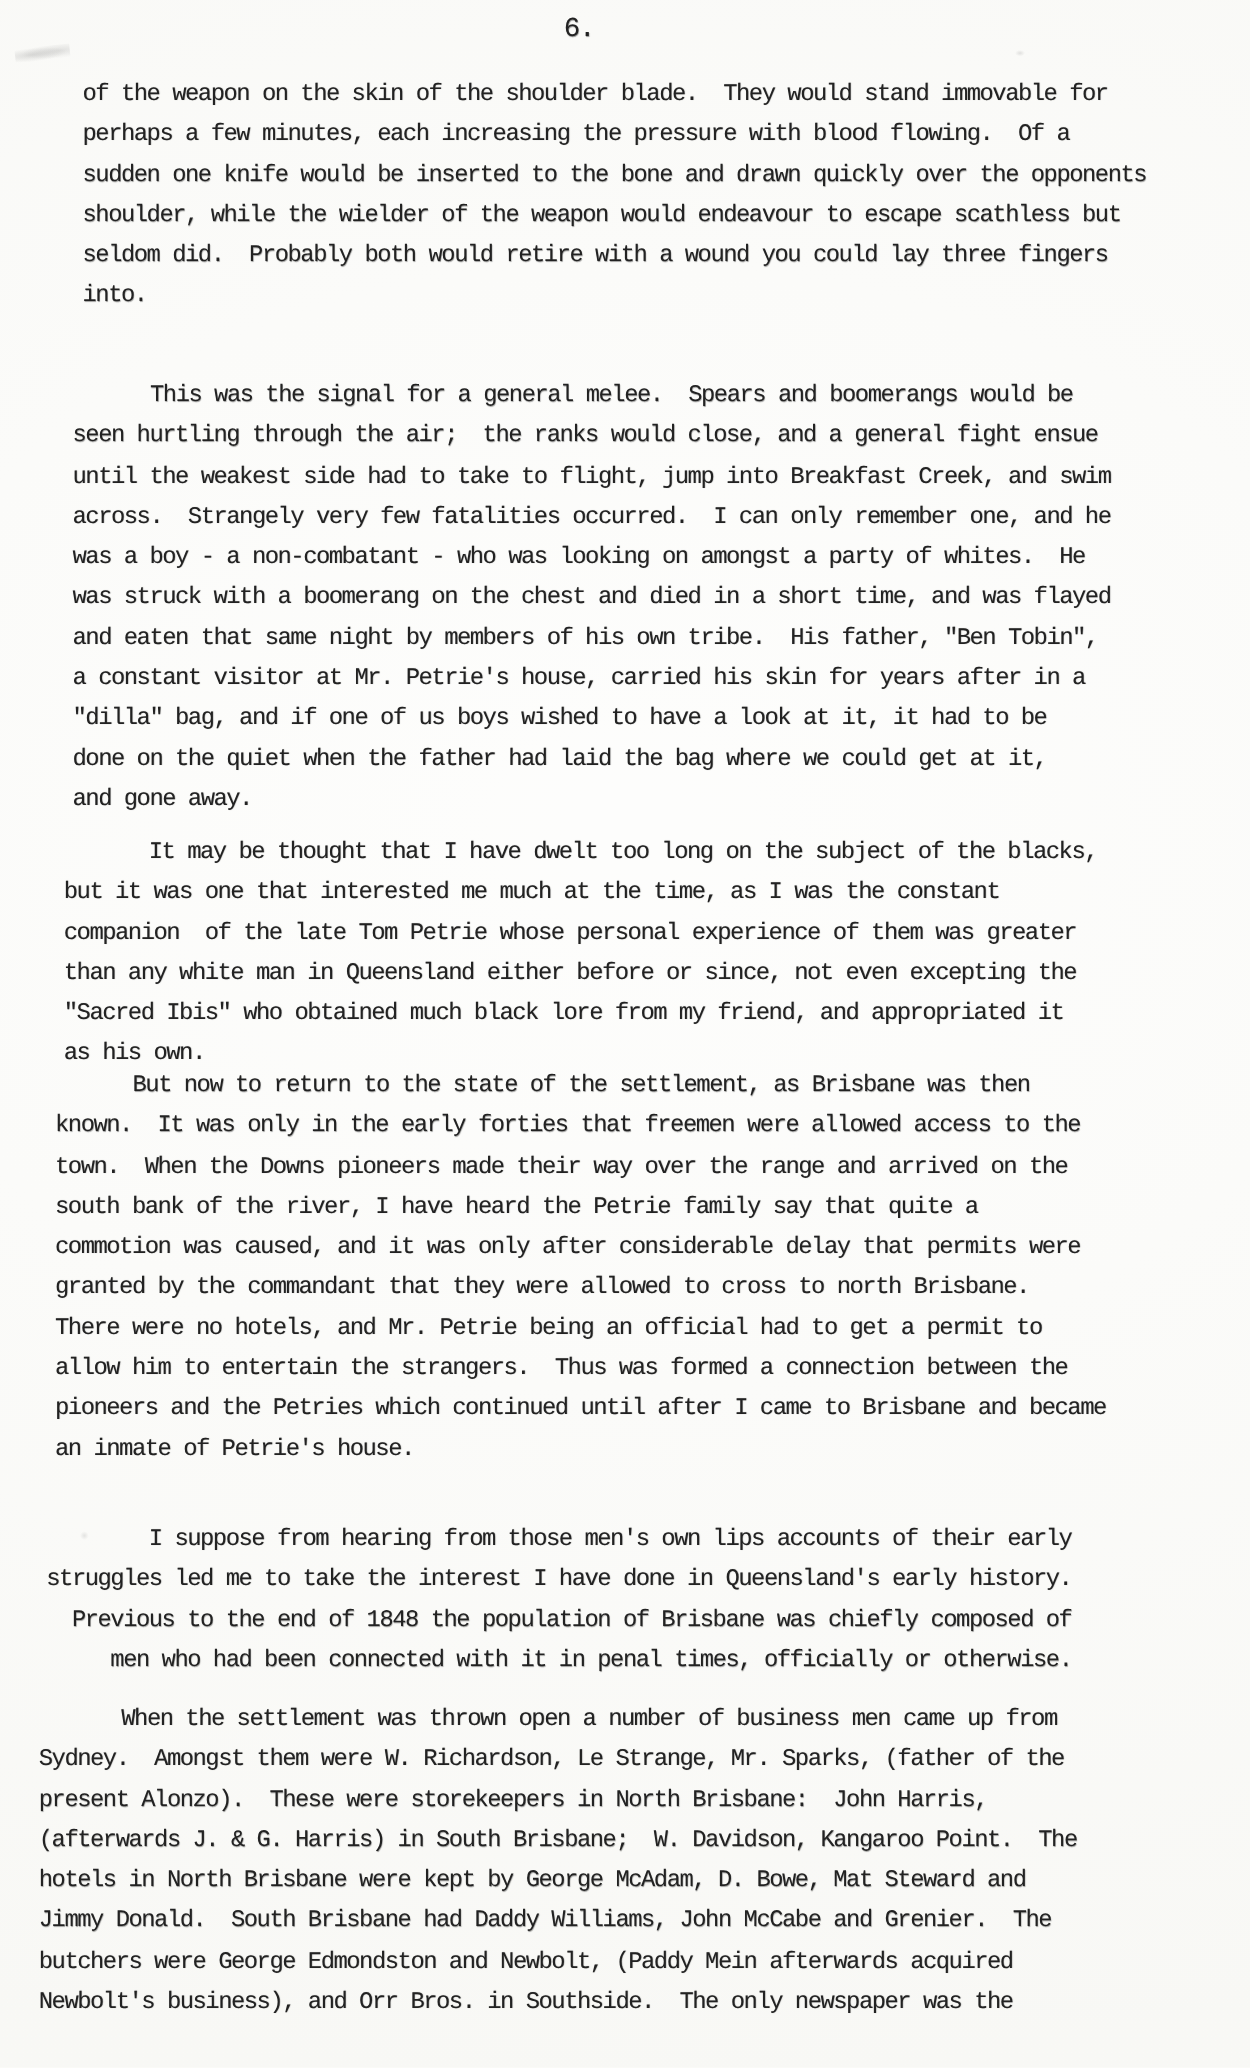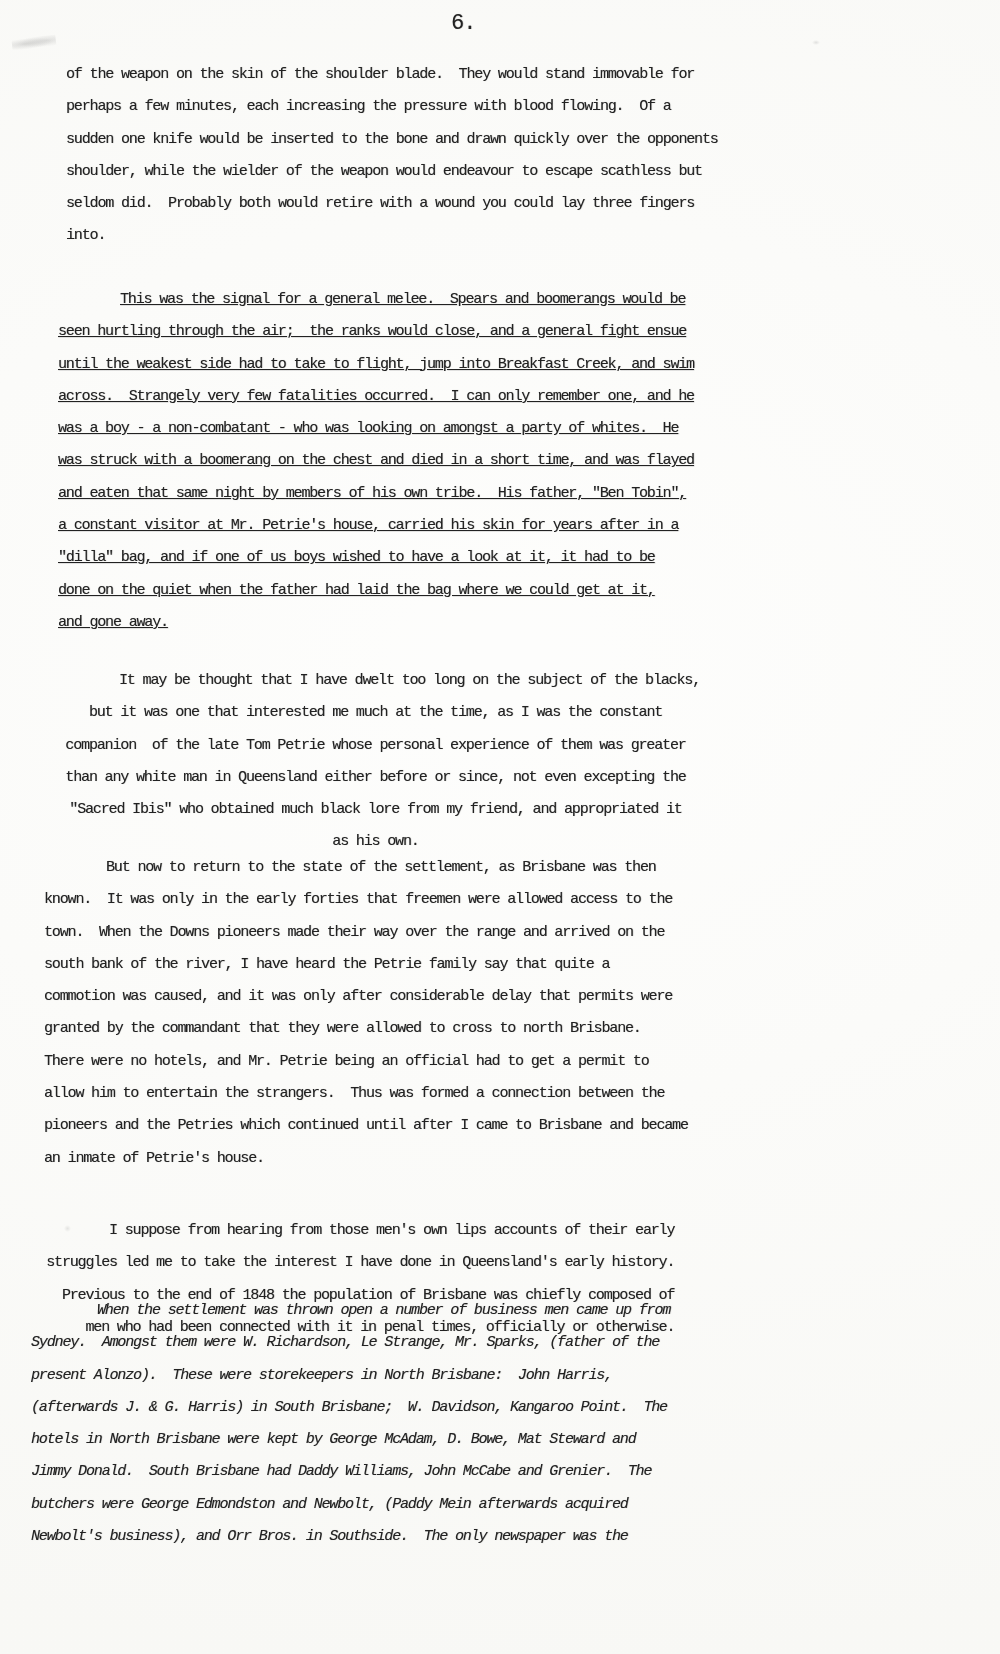--- a/index.html
+++ b/index.html
@@ -22,32 +22,32 @@
     position: absolute;
     top: 13px;
     left: 451px;
     font-size: 22px;
     line-height: 1;
     letter-spacing: -1px;
     text-shadow: 0.4px 0.3px 0.7px rgba(25,25,25,0.45);
   }
   .para {
     position: absolute;
-    font-size: 15px;
+    font-size: 19px;
     line-height: 32.3px;
     letter-spacing: -1.15px;
     white-space: pre;
     text-shadow: 0.4px 0.3px 0.7px rgba(25,25,25,0.40);
   }
   .p1 { top: 59px;   left: 66px; }
-  .p2 { top: 284px;  left: 58px; text-indent: 62px; text-decoration: underline; }
-  .p3 { top: 665px;  left: 51px; text-indent: 68px; text-align: center; }
+  .p2 { top: 300px;  left: 58px; text-indent: 62px; }
+  .p3 { top: 665px;  left: 51px; text-indent: 68px; }
   .p4 { top: 852px;  left: 44px; text-indent: 62px; }
   .p5 { top: 1215px; left: 37px; text-indent: 72px; text-align: right; }
-  .p6 { top: 1295px; left: 31px; text-indent: 66px; font-style: italic; }
+  .p6 { top: 1359px; left: 31px; text-indent: 66px; }
   .smudge {
     position: absolute;
     pointer-events: none;
   }
   .s1 {
     left: 12px; top: 37px; width: 44px; height: 12px;
     background: radial-gradient(ellipse at 30% 50%, rgba(110,110,110,0.22), rgba(110,110,110,0) 65%),
                 radial-gradient(ellipse at 80% 40%, rgba(110,110,110,0.18), rgba(110,110,110,0) 60%);
     transform: rotate(-6deg);
   }

